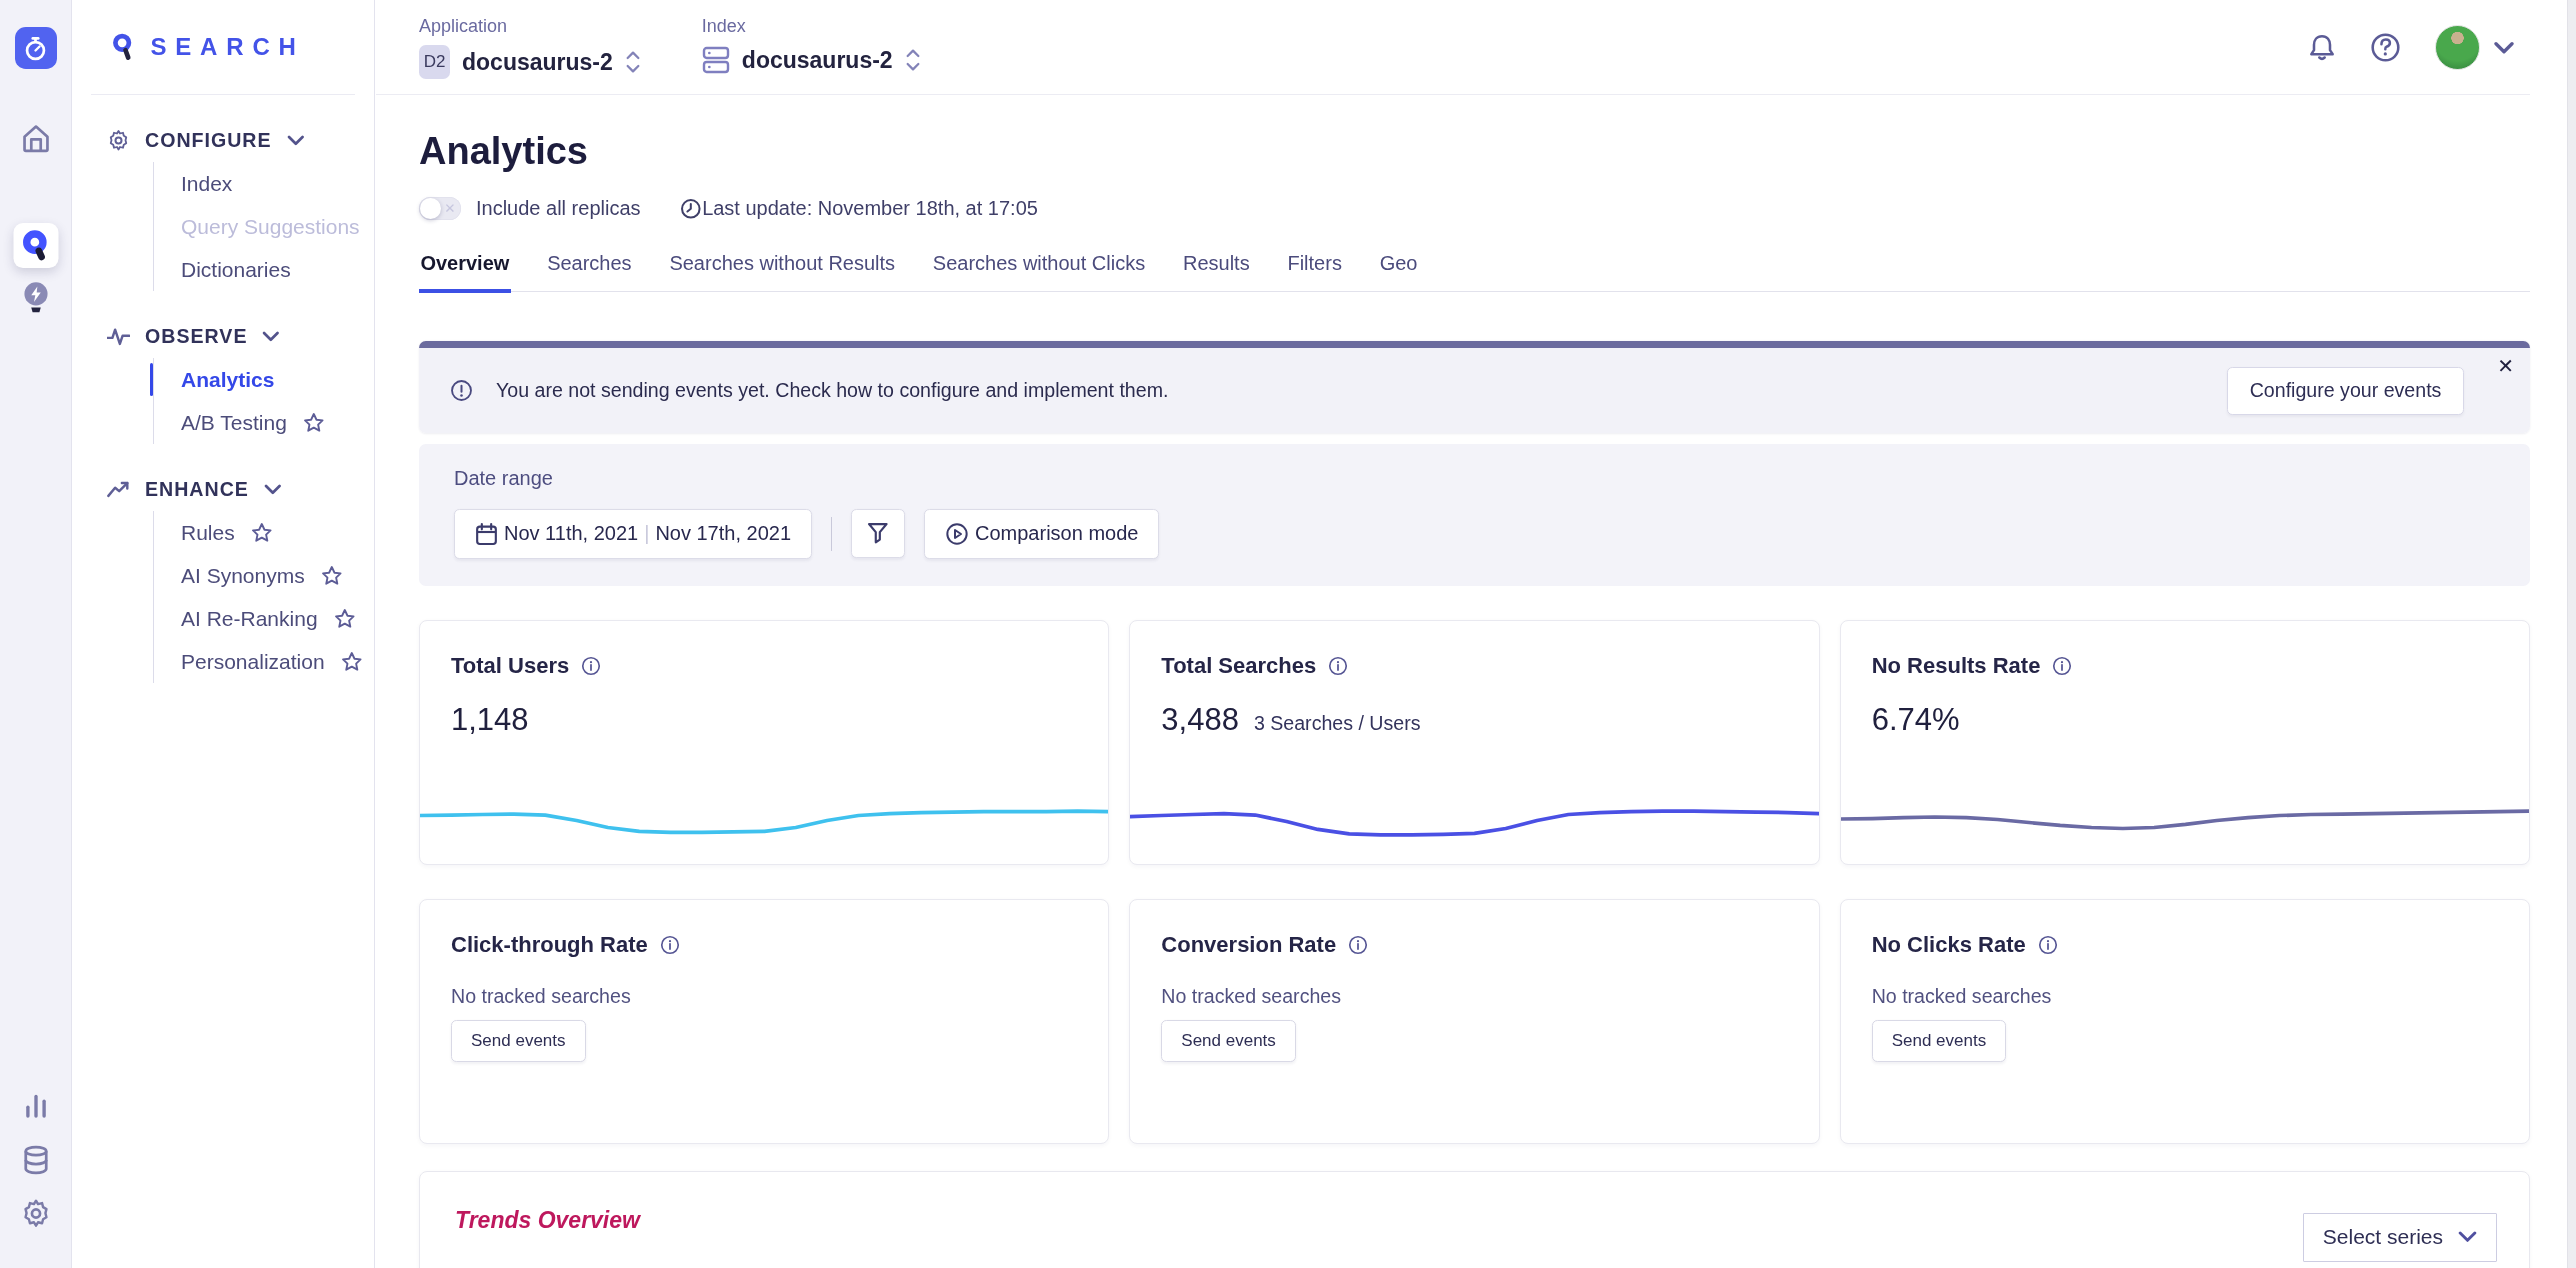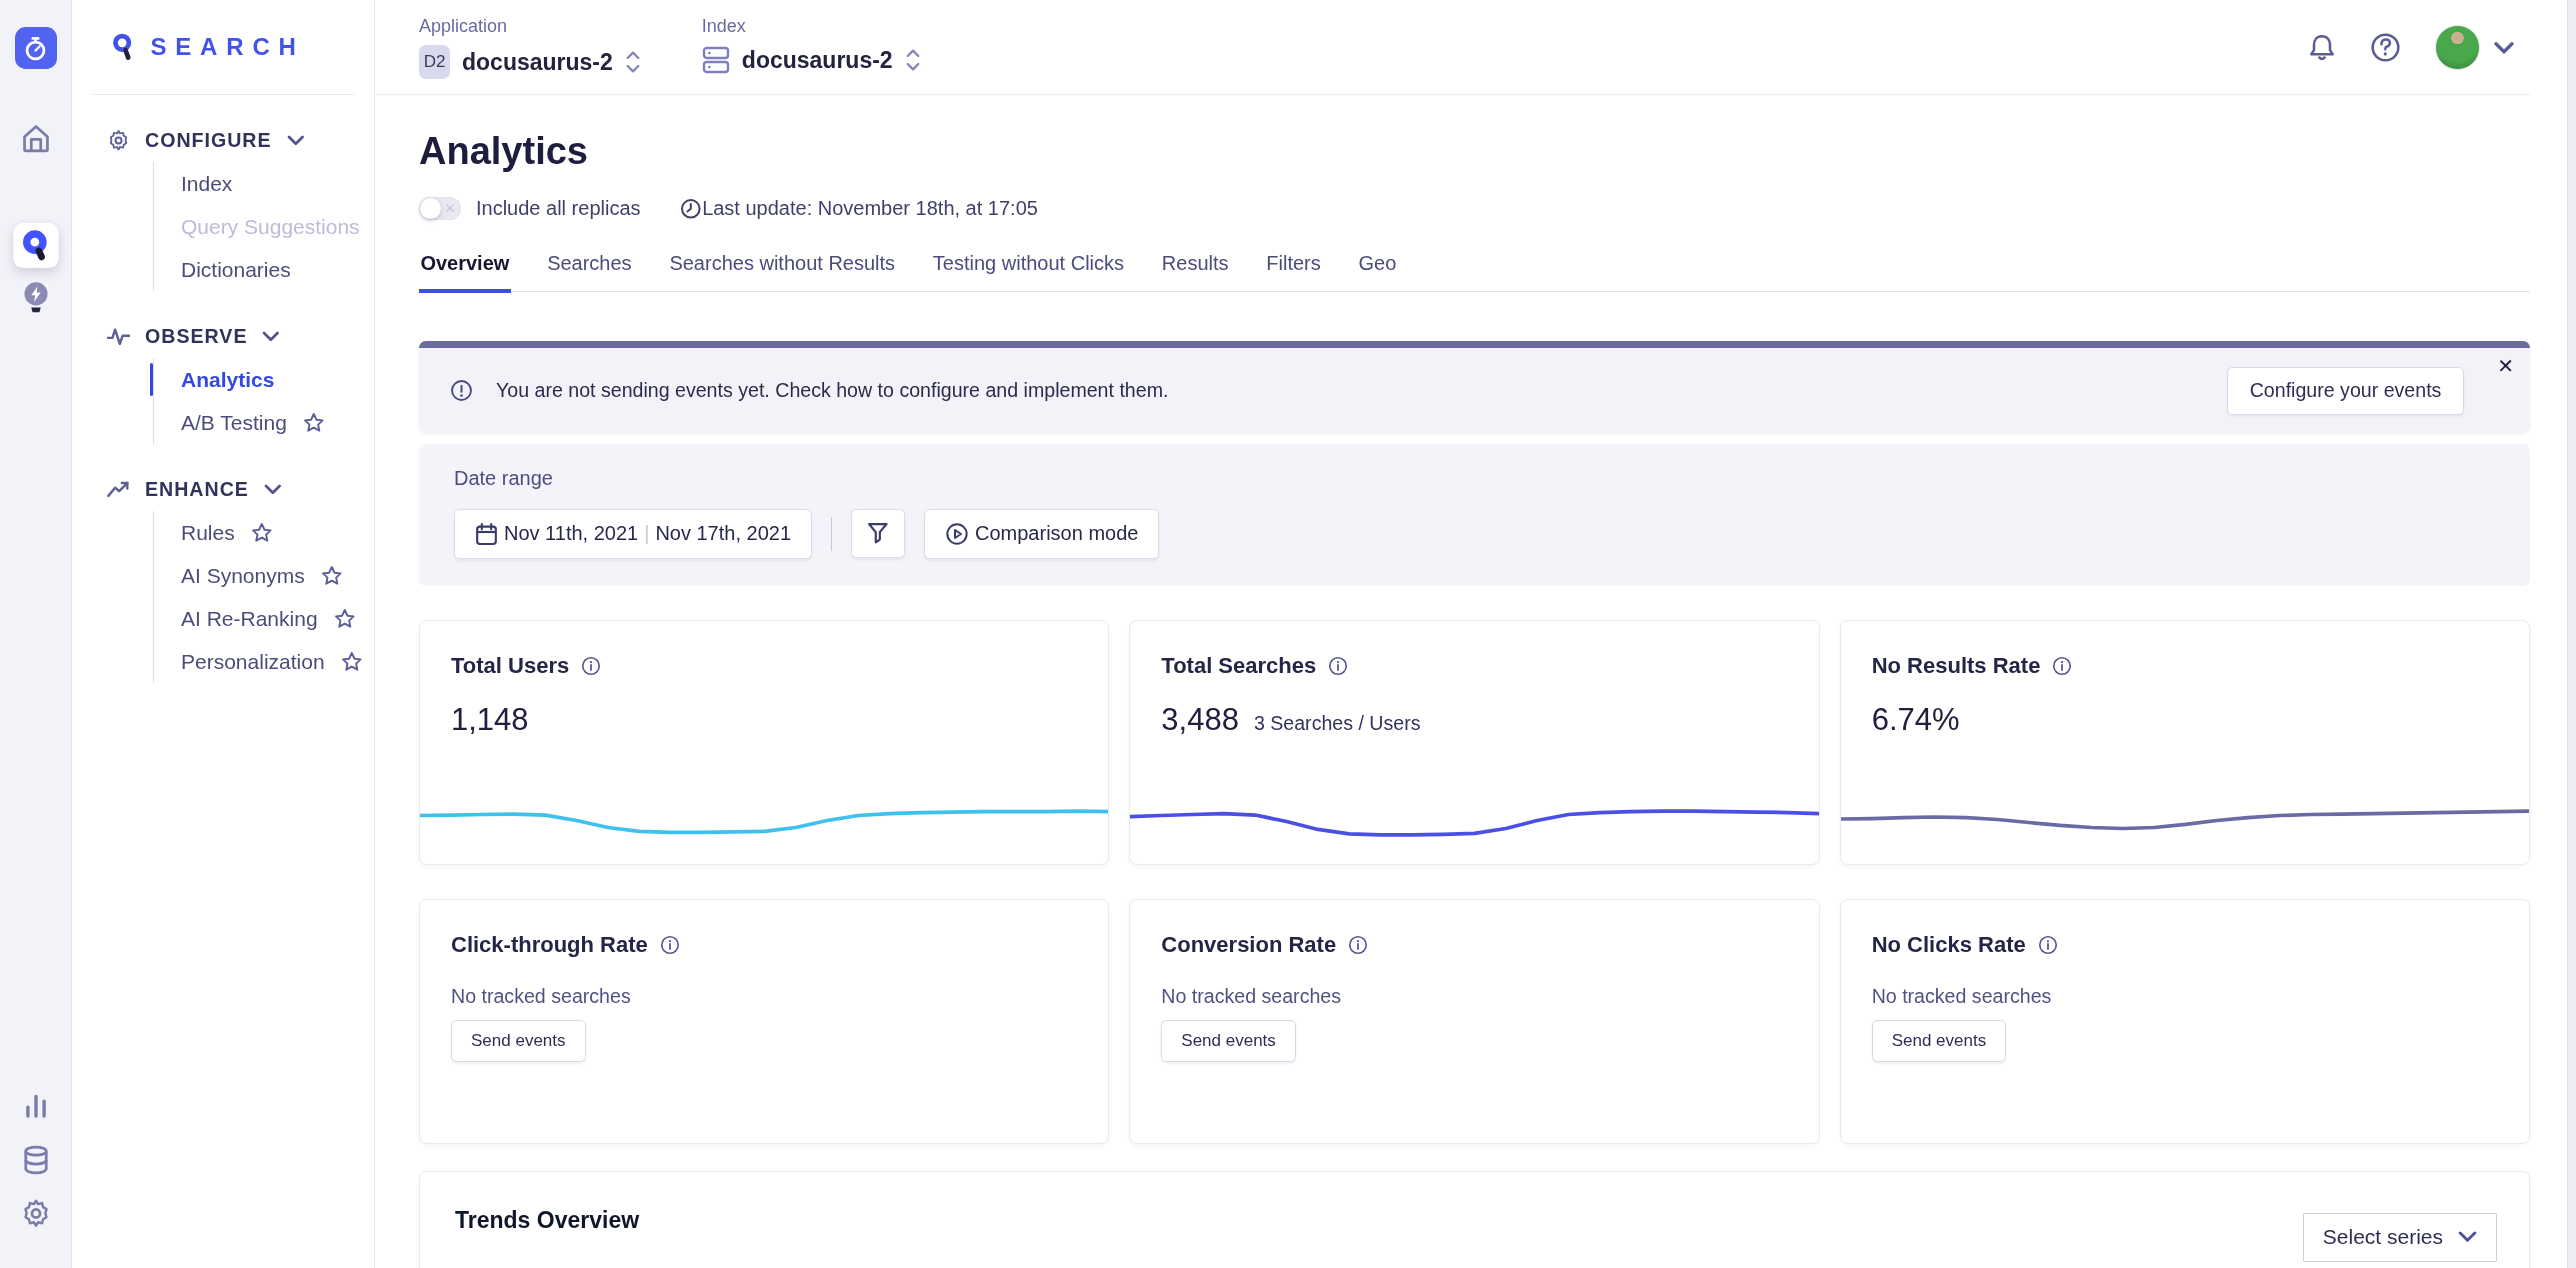--- a/index.html
+++ b/index.html
@@ -101,21 +101,21 @@
   .card-value { font-size:31px; font-weight:500; color:#20203e; }
   .card-suffix { font-size:19.6px; color:#33335c; }
   .spark { position:absolute; left:0; right:0; bottom:15px; height:55px; }
   .empty-text { margin-top:27px; font-size:19.6px; color:#515180; }
   .send-btn { margin-top:12px; display:inline-block; background:#fff; border:0.7px solid #d9d9e6;
     border-radius:5.4px; padding:10px 19px; font-size:17px; color:#2e2e54; cursor:pointer;
     box-shadow:0 1.4px 2.7px rgba(50,50,93,.07); }
 
   .trends { margin-top:27px; border:0.7px solid #e8e8ef; border-radius:8px; height:203px;
     position:relative; padding:35px 24px 0 35px; box-shadow:0 1.4px 4px rgba(35,35,70,.04); }
-  .trends-title { font-size:23px; font-weight:700; color:#0f172a; }
+  .trends-title { font-size:23px; font-weight:700; color:#be185d;font-style:italic; }
   .series-btn { position:absolute; right:32px; top:41px; display:flex; align-items:center; gap:15px;
     background:#fff; border:0.7px solid #cdcde2; border-radius:1px; padding:11.5px 19px;
     font-size:21px; color:#2e2e54; cursor:pointer; }
 </style>
 </head>
 <body>
 
 <div class="rail">
   <div class="ic app-tile">
     <svg width="27" height="27" viewBox="0 0 40 40">
@@ -325,21 +325,21 @@
           <polyline points="16,9 16,16 11,20" fill="none" stroke="#3f3f68" stroke-width="3" stroke-linecap="round" stroke-linejoin="round"></polyline>
         </svg>
         <span class="meta-label">Last update: November 18th, at 17:05</span>
       </div>
     </div>
 
     <div class="tabs">
       <span class="tab active">Overview</span>
       <span class="tab">Searches</span>
       <span class="tab">Searches without Results</span>
-      <span class="tab">Testing without Clicks</span>
+      <span class="tab">Searches without Clicks</span>
       <span class="tab">Results</span>
       <span class="tab">Filters</span>
       <span class="tab">Geo</span>
     </div>
 
     <div class="banner">
       <div class="banner-strip"></div>
       <div class="banner-body">
         <svg width="23" height="23" viewBox="0 0 34 34">
           <circle cx="17" cy="17" r="14" fill="none" stroke="#4a4a80" stroke-width="2.8"></circle>

